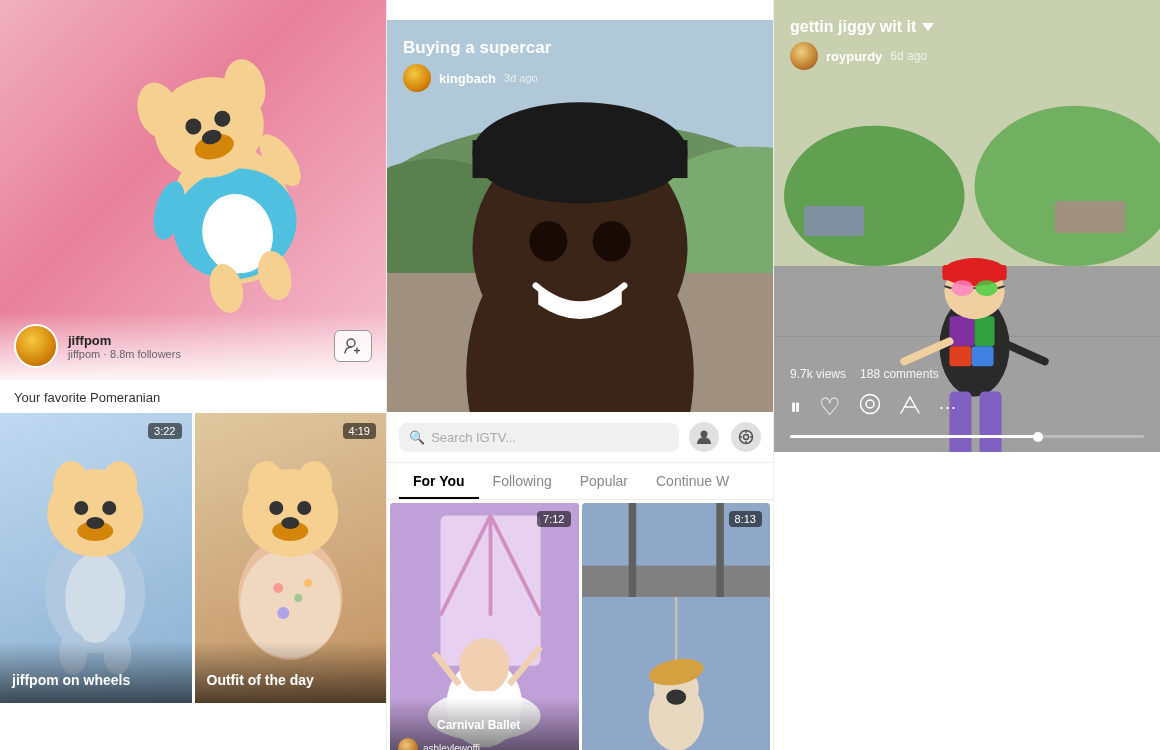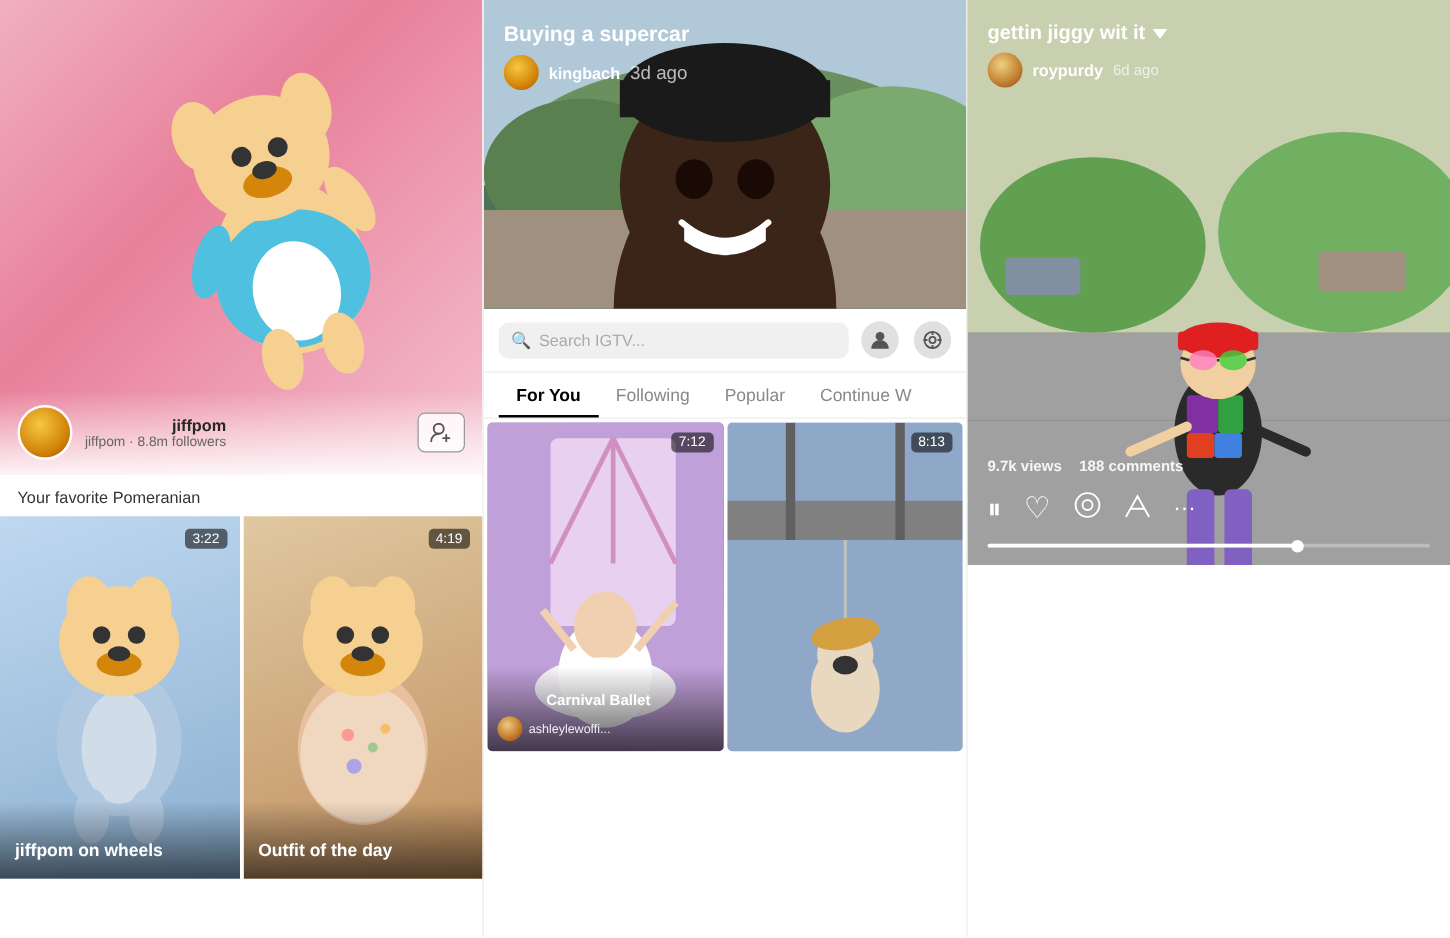--- a/index.html
+++ b/index.html
@@ -25,21 +25,20 @@
       border-right: 1px solid #eee;
     }
 
     
     .left-hero {
       width: 100%;
       height: 380px;
       background: #f0a0b0;
       position: relative;
       overflow: hidden;
-      text-align: right;
     }
     .left-hero-bg {
       width: 100%;
       height: 100%;
       background: linear-gradient(135deg, #f0b0c0 0%, #e8809a 40%, #f5c0d0 100%);
     }
 
     .left-profile-bar {
       position: absolute;
       bottom: 0;
@@ -133,24 +132,25 @@
       background: linear-gradient(to top, rgba(0,0,0,0.6) 0%, transparent 100%);
       color: #fff;
       font-size: 14px;
       font-weight: 600;
       line-height: 1.3;
     }
 
     
     .middle-hero {
       width: 100%;
-      height: 247px;
+      height: 392px;
       background: linear-gradient(160deg, #5a8060 0%, #3a6050 100%);
       position: relative;
       overflow: hidden;
+      margin-top: 20px;
     }
     .middle-hero-overlay {
       position: absolute;
       top: 0; left: 0; right: 0;
       padding: 18px 16px 8px;
     }
     .video-title {
       font-size: 17px;
       font-weight: 700;
       color: #fff;
@@ -168,21 +168,21 @@
       background: radial-gradient(circle at 40% 35%, #f5c842 0%, #d4860a 60%, #a05000 100%);
       flex-shrink: 0;
     }
     .video-meta-name {
       color: #fff;
       font-size: 13px;
       font-weight: 600;
     }
     .video-meta-time {
       color: rgba(255,255,255,0.7);
-      font-size: 15px;
+      font-size: 11px;
     }
 
     
     .middle-search-bar {
       padding: 10px 12px;
       display: flex;
       align-items: center;
       gap: 10px;
       border-bottom: 1px solid #eee;
     }
@@ -363,21 +363,21 @@
     .right-stats {
       display: flex;
       gap: 14px;
       margin-bottom: 12px;
     }
     .right-stat {
       font-size: 12px;
       color: rgba(255,255,255,0.9);
     }
     .right-stat span {
-      font-weight: 700;
+      font-weight: 400;
     }
     .right-actions {
       display: flex;
       align-items: center;
       gap: 18px;
     }
     .action-icon {
       color: #fff;
       font-size: 22px;
       cursor: pointer;

